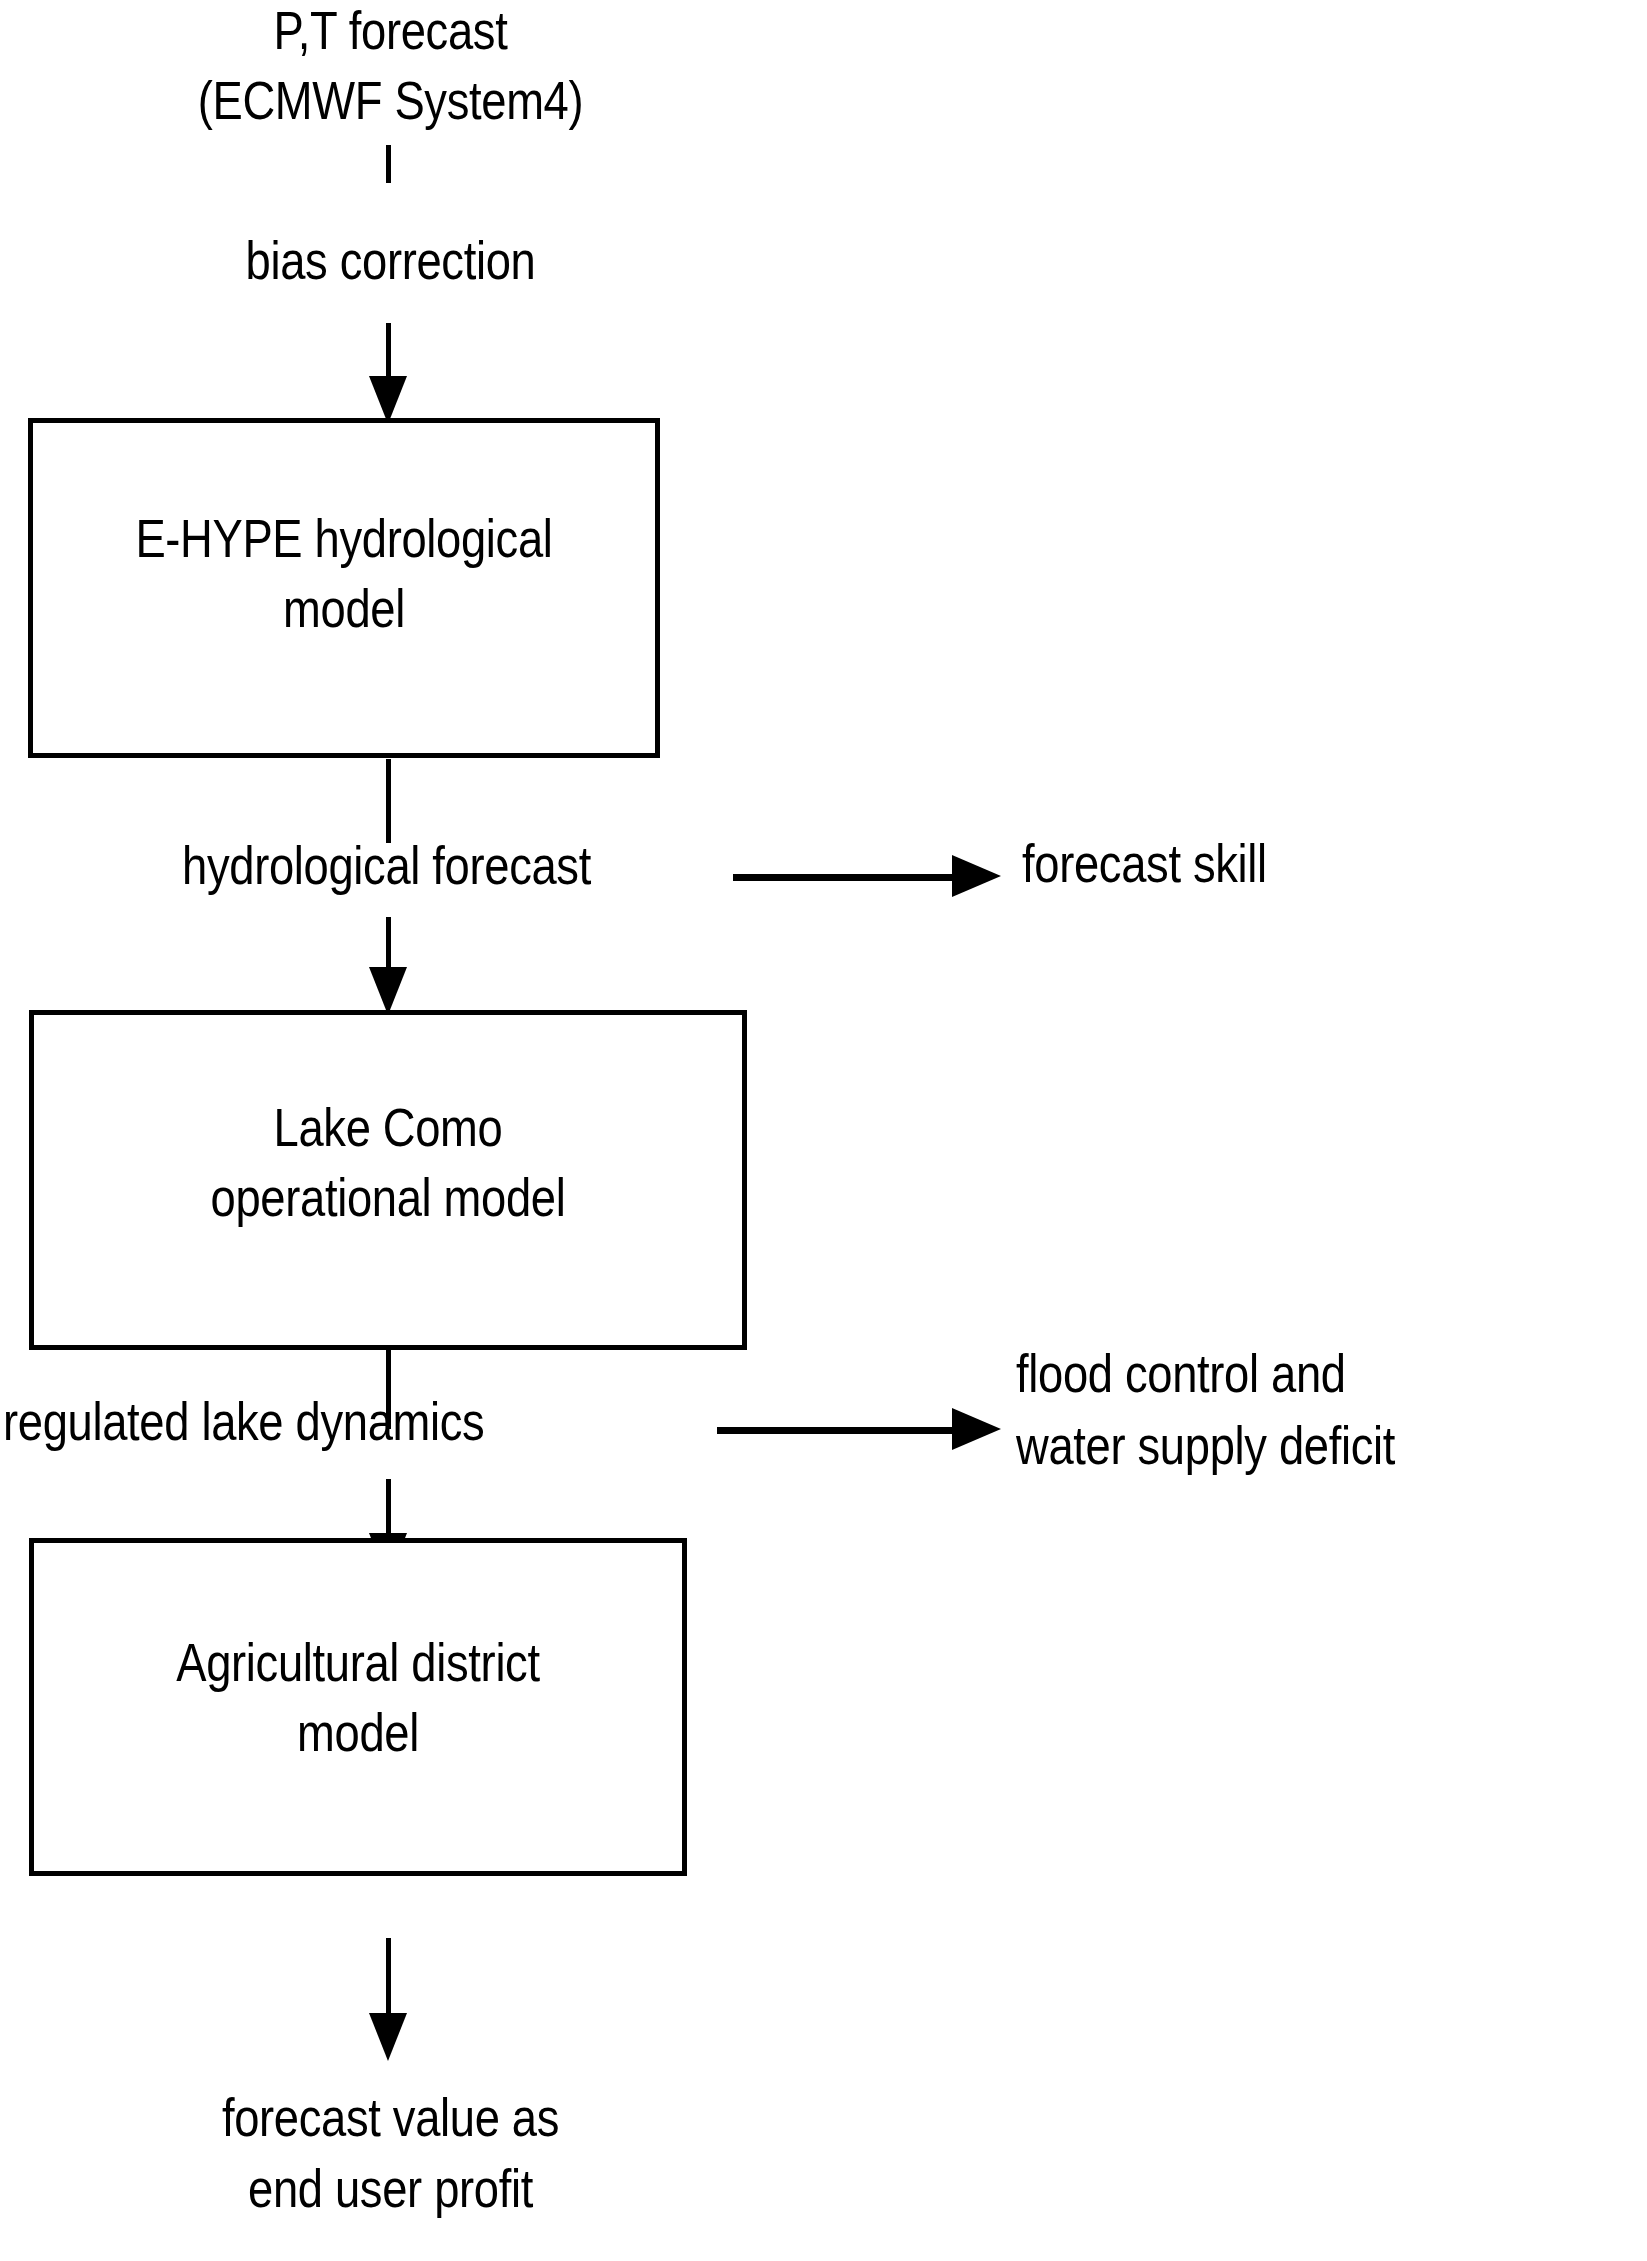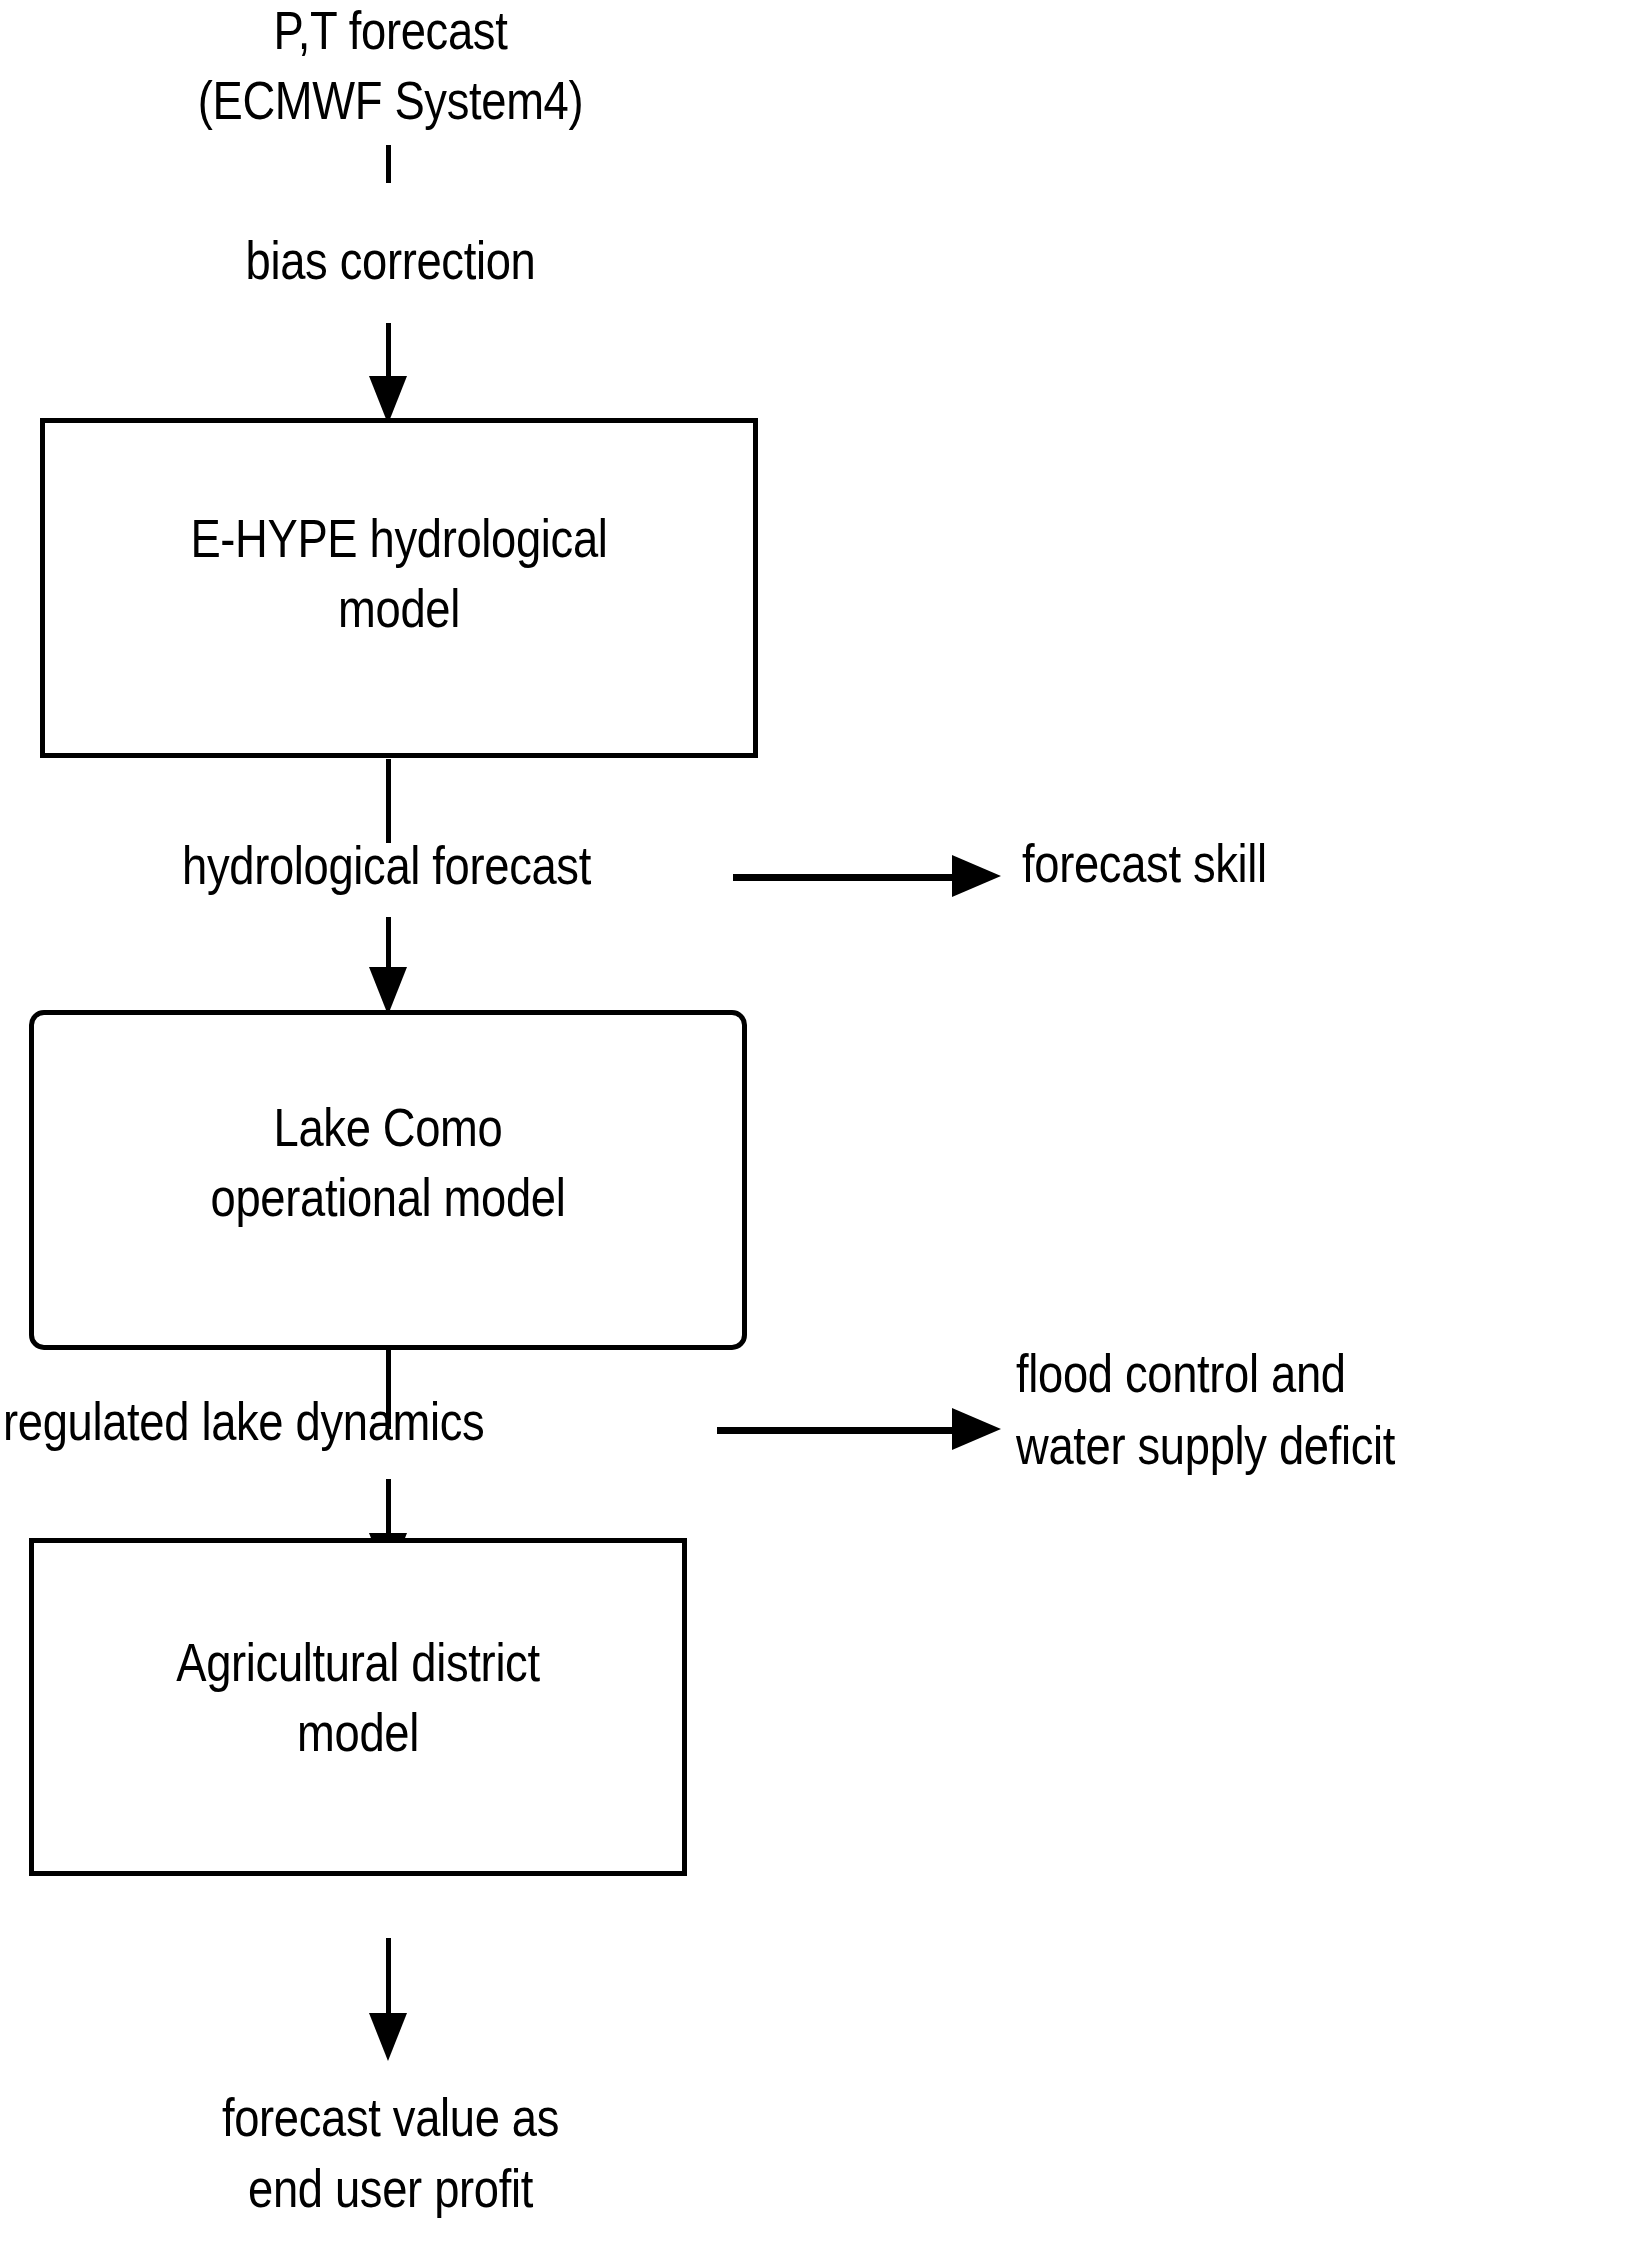--- a/index.html
+++ b/index.html
@@ -91,37 +91,37 @@
   <div class="txt c" style="left:0px; top:-4px; width:781px;">P,T forecast</div>
   <div class="txt c" style="left:0px; top:66px; width:781px;">(ECMWF System4)</div>
 
   <div class="vline" style="left:386px; top:145px; height:38px;"></div>
 
   <div class="txt c" style="left:0px; top:226px; width:781px;">bias correction</div>
 
   <div class="vline" style="left:386px; top:323px; height:64px;"></div>
   <div class="arrow-down" style="left:369px; top:376px;"></div>
 
-  <div class="box" style="left:40px; top:418px; width:718px; height:340px;">
+  <div class="box" style="left:28px; top:418px; width:632px; height:340px;">
     <div class="box-label" style="top:80px;">E-HYPE hydrological
 model</div>
   </div>
 
   <div class="vline" style="left:386px; top:759px; height:84px;"></div>
 
   <div class="txt c" style="left:0px; top:831px; width:773px;">hydrological forecast</div>
 
   <div class="hline" style="left:733px; top:874px; width:223px;"></div>
   <div class="arrow-right" style="left:952px; top:855px;"></div>
   <div class="txt l" style="left:1022px; top:829px; width:558px;">forecast skill</div>
 
   <div class="vline" style="left:386px; top:917px; height:64px;"></div>
   <div class="arrow-down" style="left:369px; top:967px;"></div>
 
-  <div class="box" style="left:29px; top:1010px; width:718px; height:340px;border-radius:15px;">
+  <div class="box" style="left:29px; top:1010px; width:718px; height:340px;">
     <div class="box-label" style="top:77px;">Lake Como
 operational model</div>
   </div>
 
   <div class="vline" style="left:386px; top:1349px; height:80px;"></div>
 
   <div class="txt l" style="left:3.2px; top:1387px; width:797px;">regulated lake dynamics</div>
 
   <div class="hline" style="left:717px; top:1427px; width:239px;"></div>
   <div class="arrow-right" style="left:952px; top:1408px;"></div>

